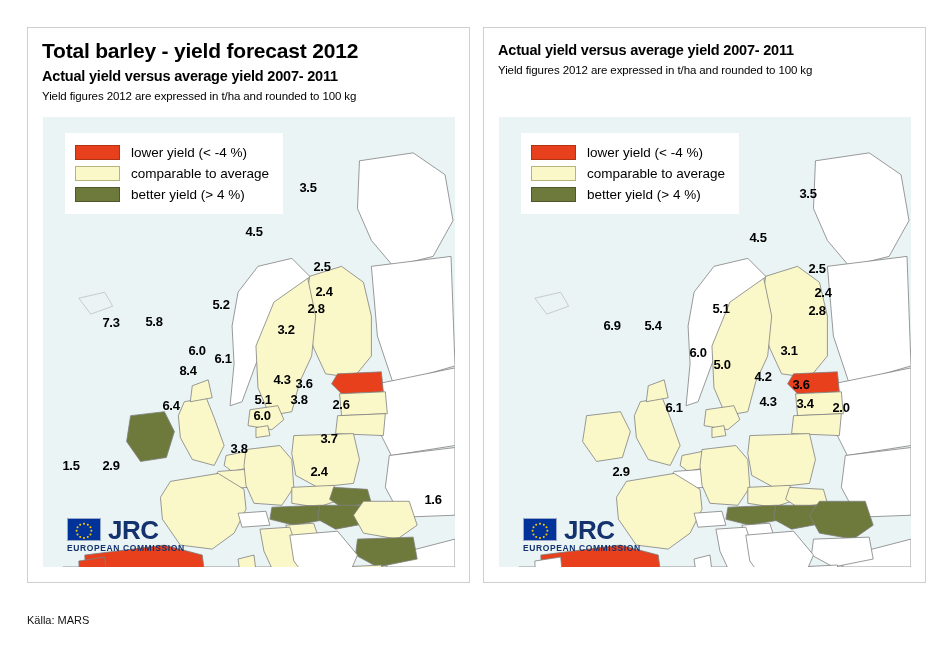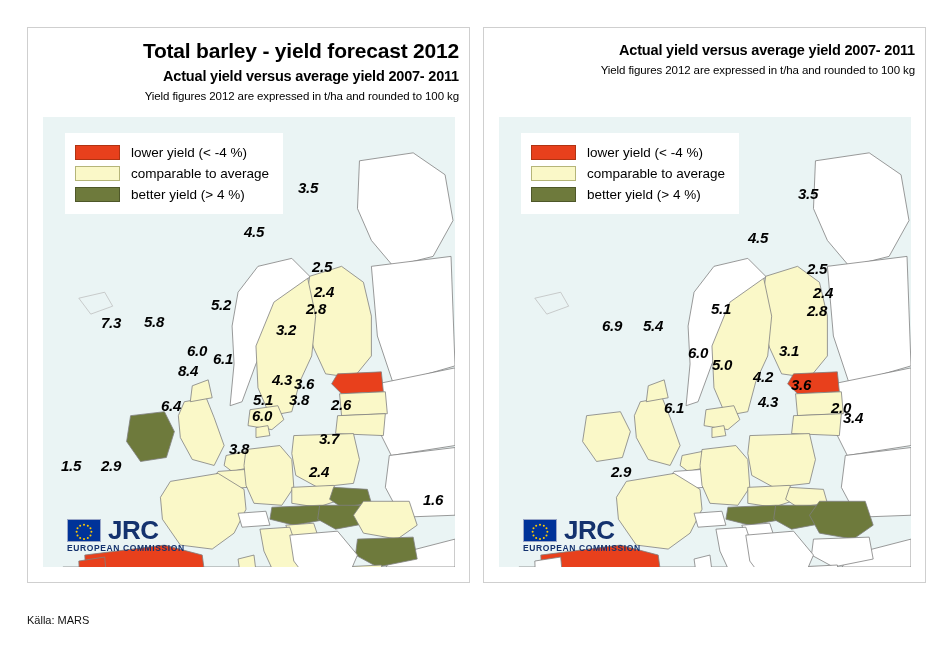--- a/index.html
+++ b/index.html
@@ -12,21 +12,21 @@
   .figure{position:absolute;left:0;top:0;width:948px;height:648px;}
 
   .panel{
     position:absolute;top:27px;height:556px;
     background:#ffffff;border:1px solid #cfcfcf;
     box-sizing:border-box;overflow:hidden;
   }
   #panel-left{left:27px;width:443px;}
   #panel-right{left:483px;width:443px;}
 
-  .panel-head{position:absolute;left:14px;top:10px;right:10px;text-align:right;}
+  .panel-head{position:absolute;left:14px;top:10px;right:10px;}
   .title-main{
     font-size:21px;font-weight:bold;letter-spacing:-0.2px;
     line-height:26px;white-space:nowrap;
   }
   .title-sub{
     font-size:14.5px;font-weight:bold;letter-spacing:-0.2px;
     line-height:20px;margin-top:2px;white-space:nowrap;
   }
   .title-note{
     font-size:11.5px;font-weight:normal;letter-spacing:-0.1px;
@@ -49,31 +49,31 @@
   .swatch{
     width:45px;height:15px;box-sizing:border-box;
     border:1px solid #9a9a7a;margin-right:11px;flex:0 0 auto;
   }
   .sw-low{background:#e8401c;border-color:#b03312;}
   .sw-avg{background:#faf8c8;border-color:#b5b579;}
   .sw-high{background:#6e7a3c;border-color:#4e5729;}
   .legend-label{font-size:13.5px;line-height:15px;white-space:nowrap;}
 
   .val{
-    position:absolute;font-size:15px;font-weight:bold;font-style:italic;
+    position:absolute;font-size:13px;font-weight:bold;
     color:#000;white-space:nowrap;z-index:5;
     transform:translate(-50%,-50%);
     letter-spacing:-0.3px;
   }
 
   .jrc{
     position:absolute;left:24px;bottom:14px;z-index:7;
     display:flex;flex-direction:column;align-items:flex-start;
   }
-  .jrc-top{display:flex;align-items:center;}
+  .jrc-top{display:flex;align-items:flex-start;}
   .eu-flag{
     width:34px;height:23px;background:#003399;position:relative;
     flex:0 0 auto;border:1px solid #9aa7c8;box-sizing:border-box;
   }
   .eu-stars{position:absolute;left:0;top:0;width:100%;height:100%;}
   .jrc-word{
     font-size:26px;font-weight:bold;color:#14326e;
     line-height:24px;margin-left:7px;letter-spacing:-0.5px;
   }
   .jrc-sub{
@@ -358,21 +358,21 @@
           <div class="val" style="left: 318px; top: 193px;">2.8</div>
           <div class="val" style="left: 222px; top: 191px;">5.1</div>
           <div class="val" style="left: 113px; top: 208px;">6.9</div>
           <div class="val" style="left: 154px; top: 208px;">5.4</div>
           <div class="val" style="left: 199px; top: 235px;">6.0</div>
           <div class="val" style="left: 223px; top: 247px;">5.0</div>
           <div class="val" style="left: 290px; top: 233px;">3.1</div>
           <div class="val" style="left: 264px; top: 259px;">4.2</div>
           <div class="val" style="left: 302px; top: 267px;">3.6</div>
           <div class="val" style="left: 269px; top: 284px;">4.3</div>
-          <div class="val" style="left: 306px; top: 300px; margin-left: 48px;">3.4</div>
+          <div class="val" style="left: 306px; top: 286px;">3.4</div>
           <div class="val" style="left: 342px; top: 290px;">2.0</div>
           <div class="val" style="left: 175px; top: 290px;">6.1</div>
           <div class="val" style="left: 122px; top: 354px;">2.9</div>
         </div>
 
       <div class="jrc">
         <div class="jrc-top">
           <span class="eu-flag">
             <svg class="eu-stars" viewBox="0 0 34 23">
               <g fill="#ffcc00">

